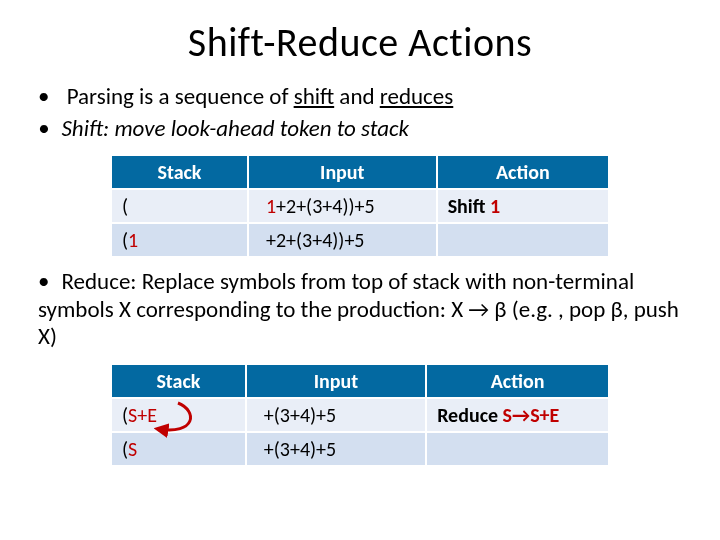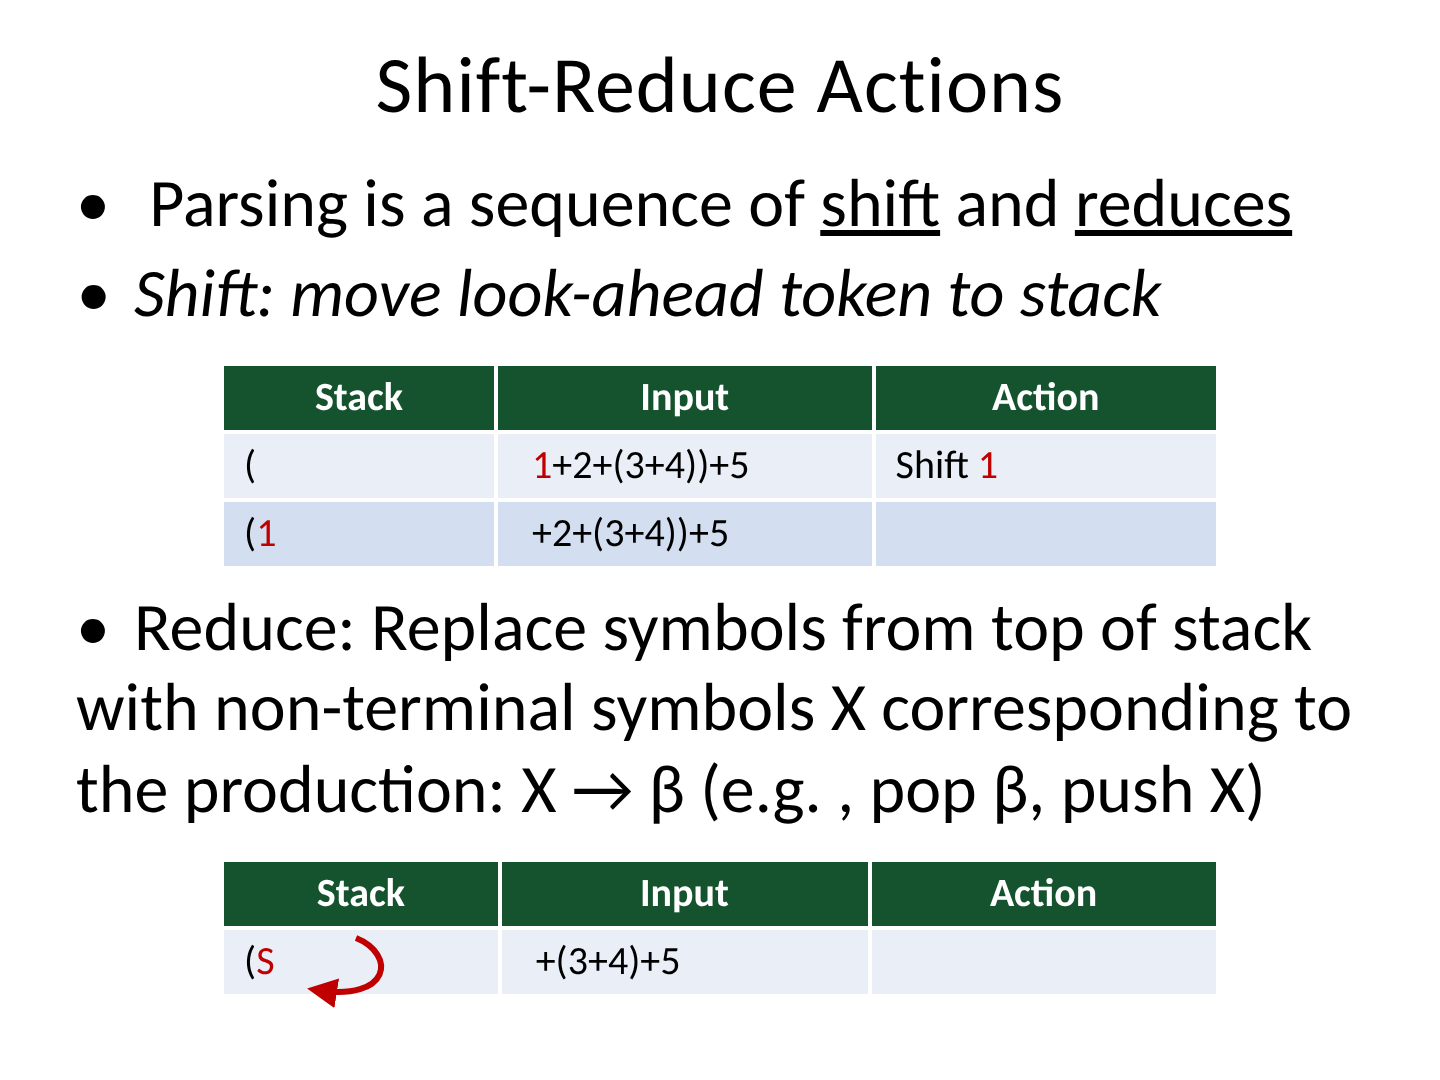--- a/index.html
+++ b/index.html
@@ -23,53 +23,53 @@
     margin: 0 0 16px 0;
     text-align: center;
     font-weight: 400;
     font-size: 40px;
     letter-spacing: 0.5px;
   }
   .bullets {
     margin: 0;
     padding-left: 0;
     list-style: none;
-    font-size: 34px;
+    font-size: 23px;
     line-height: 1.2;
   }
   .bullets > li::before {
     content: "•";
     margin-right: 12px;
   }
   .bullets .tight { margin-top: 4px; font-style: italic; }
 
   
   table.parse {
     border-collapse: collapse;
     width: 500px;
     margin: 12px 0 10px 72px;
     font-size: 20px;
   }
   table.parse th {
-    background: #14532d;
+    background: #0369a1;
     color: #fff;
     font-weight: 700;
     padding: 4px 8px;
     border: 2px solid #fff;
   }
   table.parse td {
     padding: 4px 10px;
     border: 2px solid #fff;
     white-space: nowrap;
   }
   table.parse tbody tr:nth-child(odd) td { background: #e9eef7; }
   table.parse tbody tr:nth-child(even) td { background: #d3dff0; }
   table.parse td.stack-col { width: 130px; }
   table.parse td.input-col { width: 170px; padding-left: 17px; }
-  table.parse td.action-col { width: 170px; }
+  table.parse td.action-col { width: 170px; font-weight: bold; }
   .red { color: #c00000; }
 
   
   .arrow-wrap {
     position: relative;
   }
   svg.curve-arrow {
     position: absolute;
     left: 100px;
     top: 22px;
@@ -129,20 +129,29 @@
       <thead>
         <tr>
           <th>Stack</th>
           <th>Input</th>
           <th>Action</th>
         </tr>
       </thead>
       <tbody>
         <tr>
           <td class="stack-col">
+            <span>(</span><span class="red">S+E</span>
+          </td>
+          <td class="input-col">+(3+4)+5</td>
+          <td class="action-col">
+            <span>Reduce  </span><span class="red">S→S+E</span>
+          </td>
+        </tr>
+        <tr>
+          <td class="stack-col">
             <span>(</span><span class="red">S</span>
           </td>
           <td class="input-col">+(3+4)+5</td>
           <td class="action-col"></td>
         </tr>
       </tbody>
     </table>
 
     <svg class="curve-arrow" viewBox="0 0 64 64">
       <defs>

